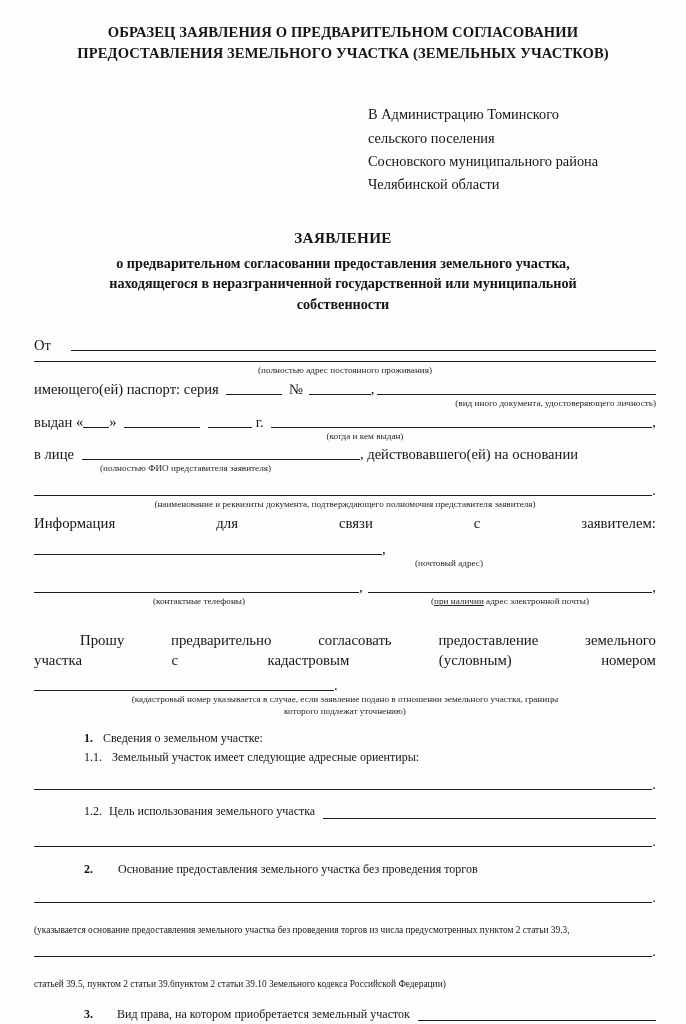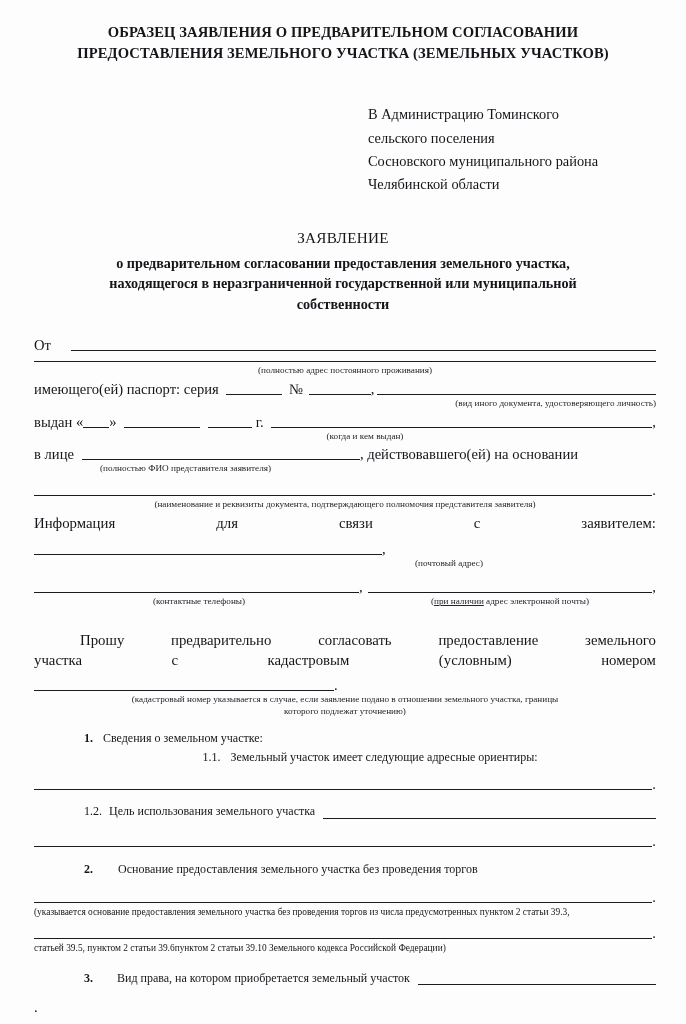--- a/index.html
+++ b/index.html
@@ -67,21 +67,21 @@
   }
 
   
   .stm {
     margin-top: 32px;
     padding: 0 54px;
     text-align: center;
   }
   .stm .h1 {
     font-size: 15.2px;
-    font-weight: normal;
+    font-weight: bold;
     letter-spacing: .3px;
   }
   .stm .h2 {
     margin-top: 6px;
     font-size: 14.2px;
     font-weight: bold;
     line-height: 1.45;
   }
 
   
@@ -105,21 +105,21 @@
 
   .numbered {
     font-size: 12px;
     line-height: 1.6;
   }
   .numbered .n { font-weight: bold; }
 
   .fineprint {
     font-size: 9.4px;
     line-height: 1.3;
-    margin-top: 0;
+    margin-top: 18px;
   }
   .u { text-decoration: underline; }
 </style>
 </head>
 <body>
 
 <div class="page">
 
   <div class="doc-header">
     <div class="ttl">ОБРАЗЕЦ ЗАЯВЛЕНИЯ О ПРЕДВАРИТЕЛЬНОМ СОГЛАСОВАНИИ</div>
@@ -232,21 +232,21 @@
       <span class="rule fixed" style="width:300px;"></span>
       <span class="lbl">.</span>
     </div>
     <div class="cap center">(кадастровый номер указывается в случае, если заявление подано в отношении земельного участка, границы</div>
     <div class="cap center">которого подлежат уточнению)</div>
 
     <div class="numbered" style="margin-top:12px; padding-left:50px;">
       <span class="n">1.</span>
       <span style="margin-left:7px;">Сведения о земельном участке:</span>
     </div>
-    <div class="numbered" style="padding-left:50px;text-align:center;">
+    <div class="numbered" style="padding-left:50px;">
       <span>1.1.</span>
       <span style="margin-left:7px;">Земельный участок имеет следующие адресные ориентиры:</span>
     </div>
     <div class="row" style="margin-top:9px;">
       <span class="rule"></span>
       <span class="lbl">.</span>
     </div>
 
     <div class="numbered row" style="margin-top:9px; padding-left:50px;">
       <span>1.2.</span>

